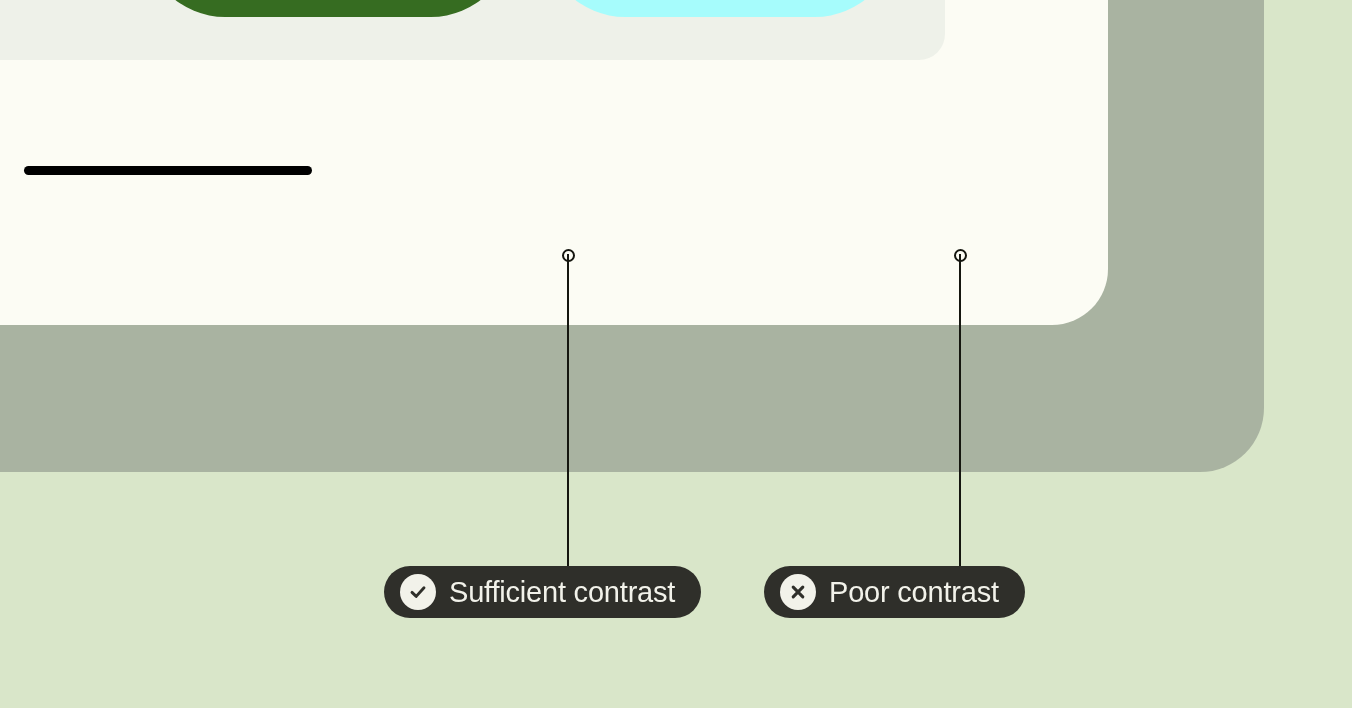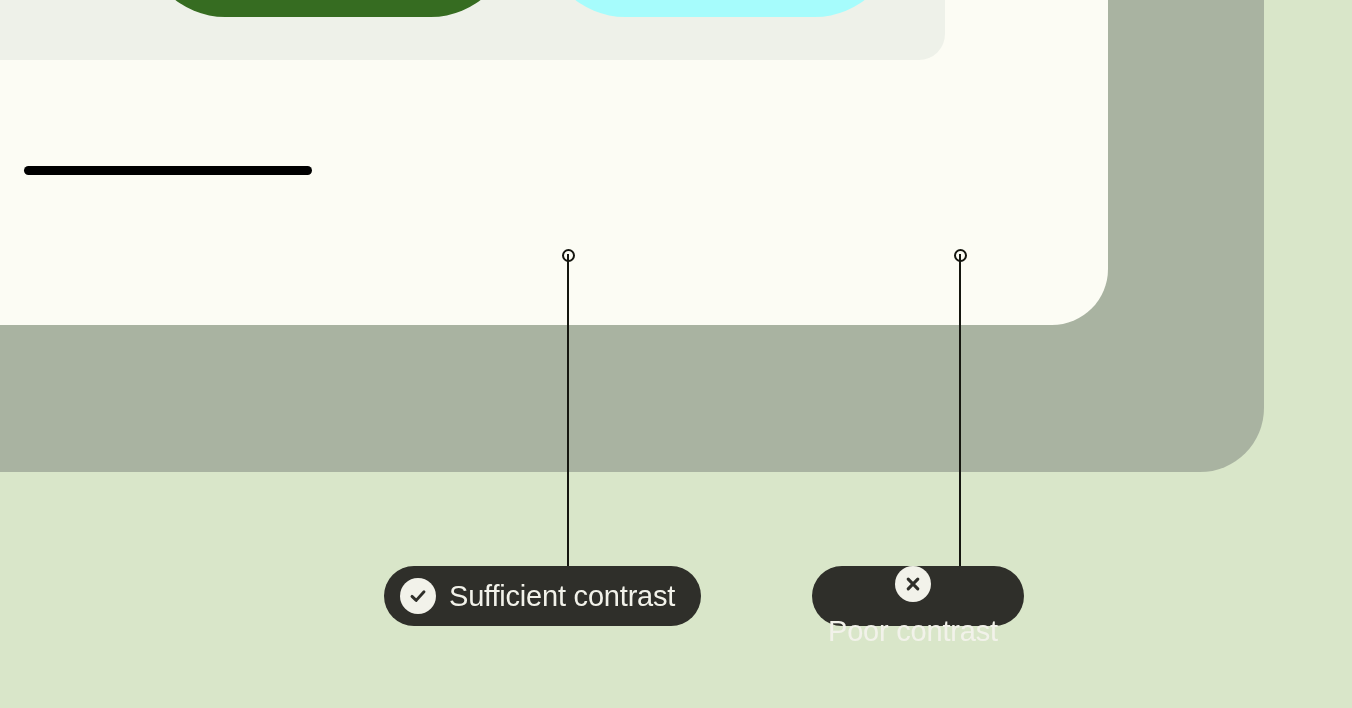--- a/index.html
+++ b/index.html
@@ -113,21 +113,21 @@
   }
   #leader-line-accept { left: 567px; top: 254px; height: 312px; }
   #leader-dot-accept  { left: 562px; top: 249px; }
   #leader-line-ignore { left: 959px; top: 254px; height: 312px; }
   #leader-dot-ignore  { left: 954px; top: 249px; }
 
   
   .annotation {
     position: absolute;
     top: 566px;
-    height: 60px;
+    height: 52px;
     background: #2f2f2a;
     border-radius: 30px;
     display: flex;
     align-items: center;
     gap: 13px;
     padding: 0 26px 0 16px;
     box-sizing: border-box;
     white-space: nowrap;
   }
   .annotation-label {
@@ -141,21 +141,21 @@
     height: 36px;
     border-radius: 50%;
     background: #f2f2ea;
     display: flex;
     align-items: center;
     justify-content: center;
     flex: 0 0 auto;
   }
   .annotation-icon svg { display: block; }
   #annotation-sufficient { left: 384px; }
-  #annotation-poor       { left: 812px; flex-direction: column; }
+  #annotation-poor       { left: 764px; }
 </style>
 </head>
 <body>
 
 <div id="canvas">
 
   <div id="device-frame">
     <div id="device-screen">
 
       <div class="panel" id="panel-lower"></div>

